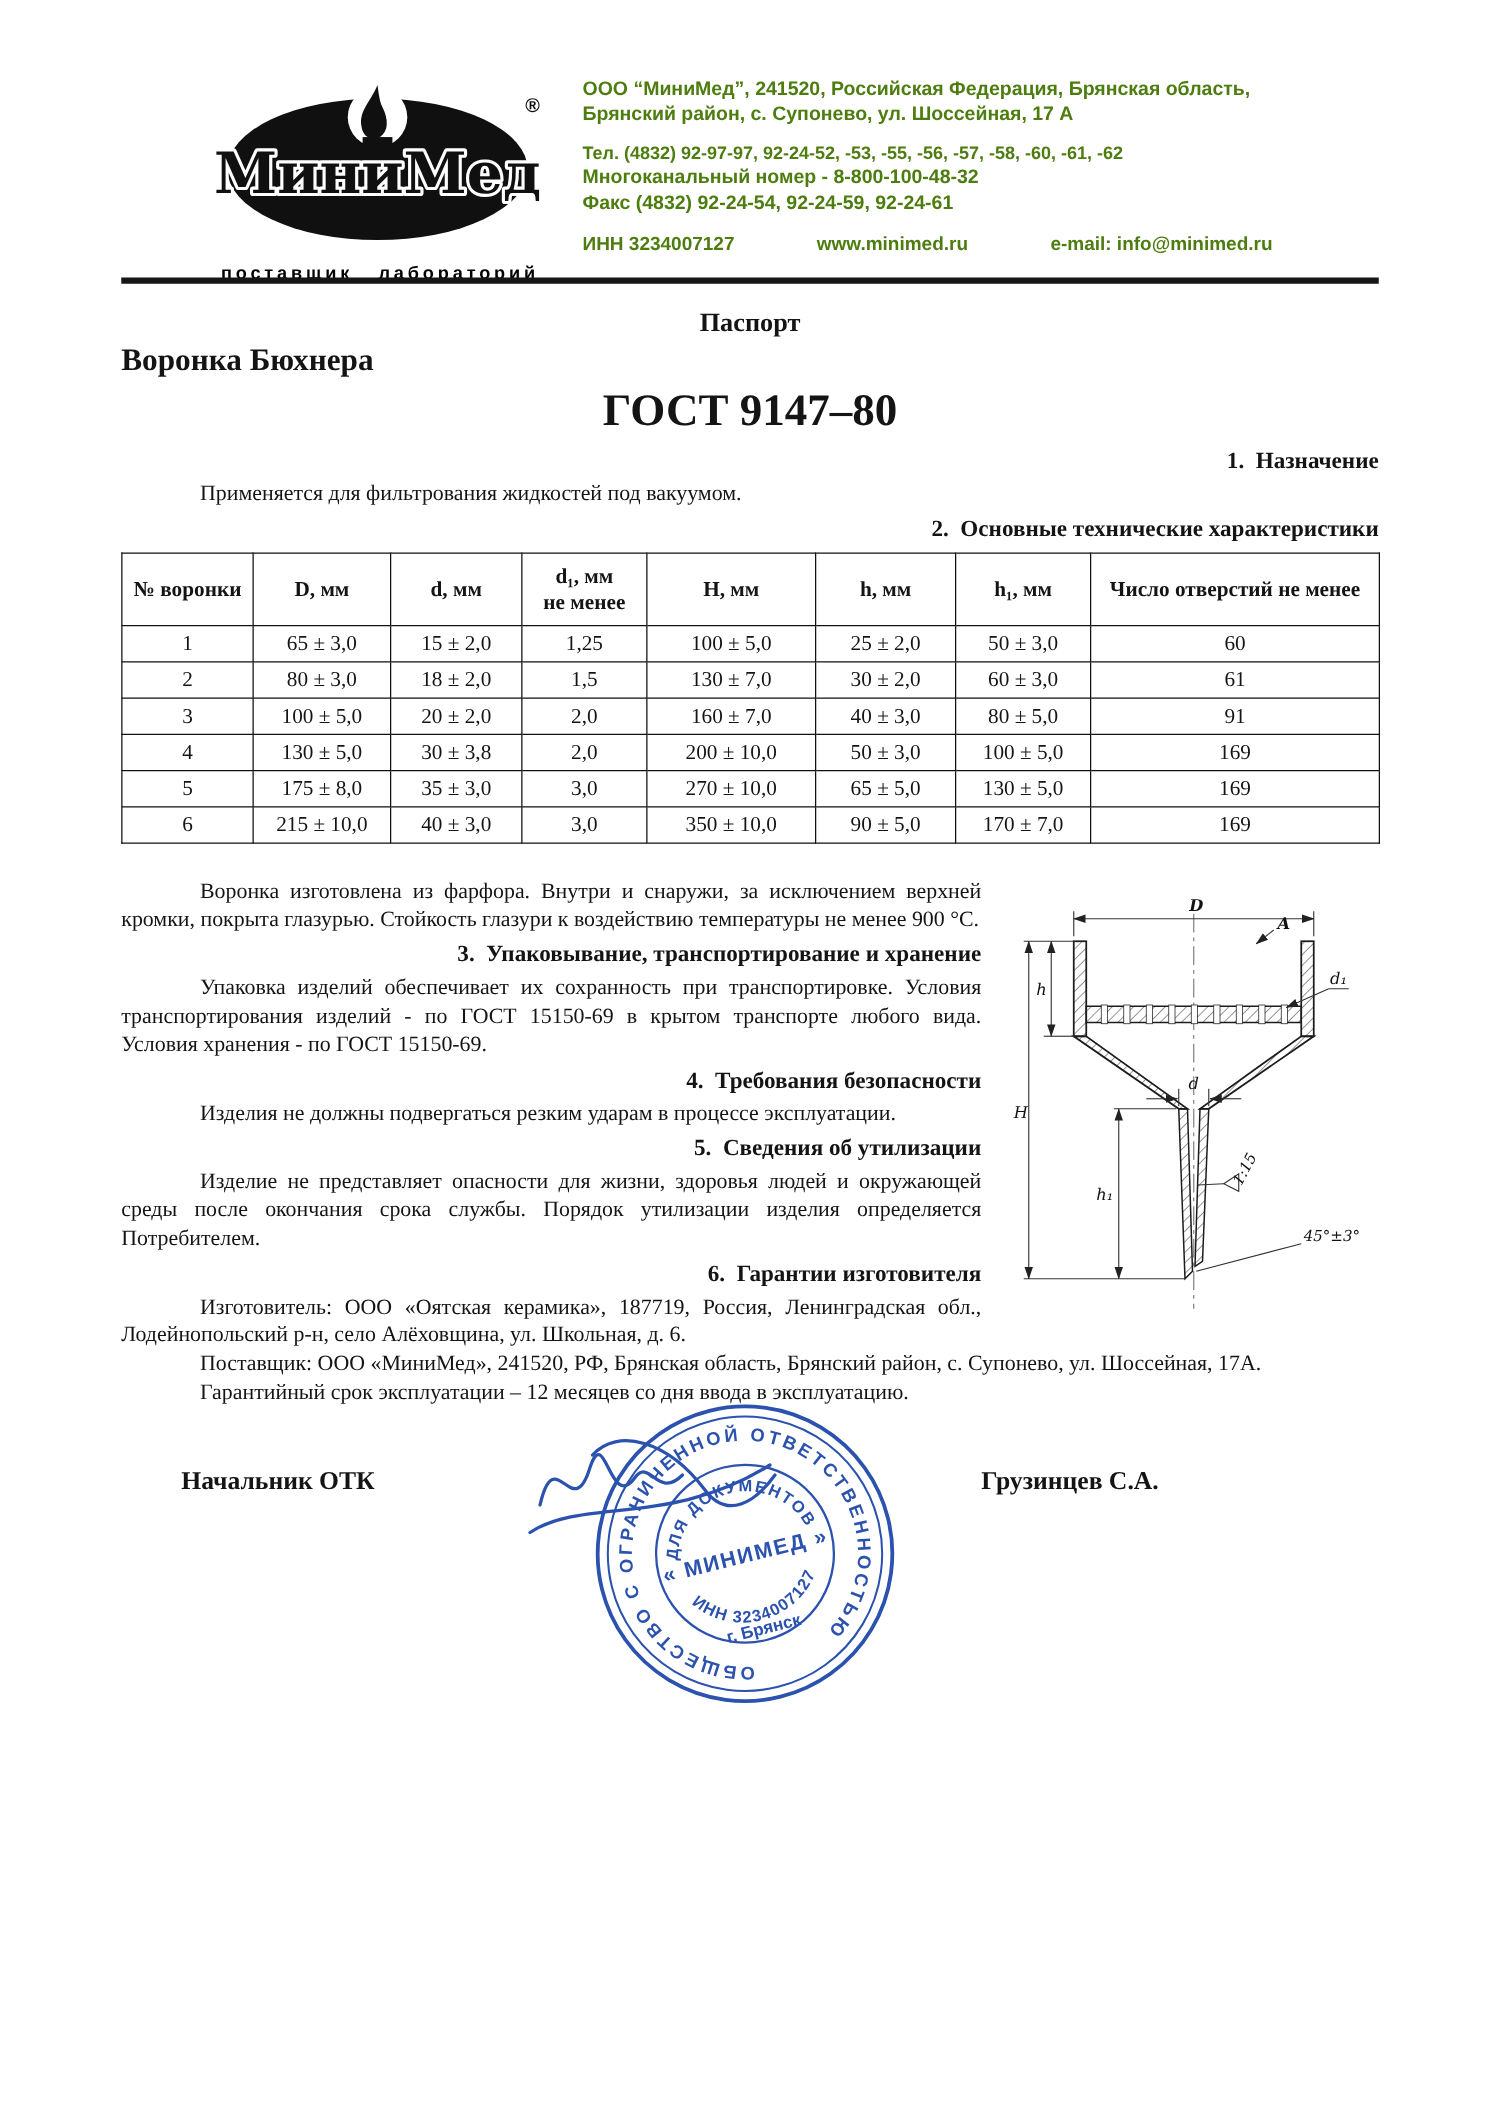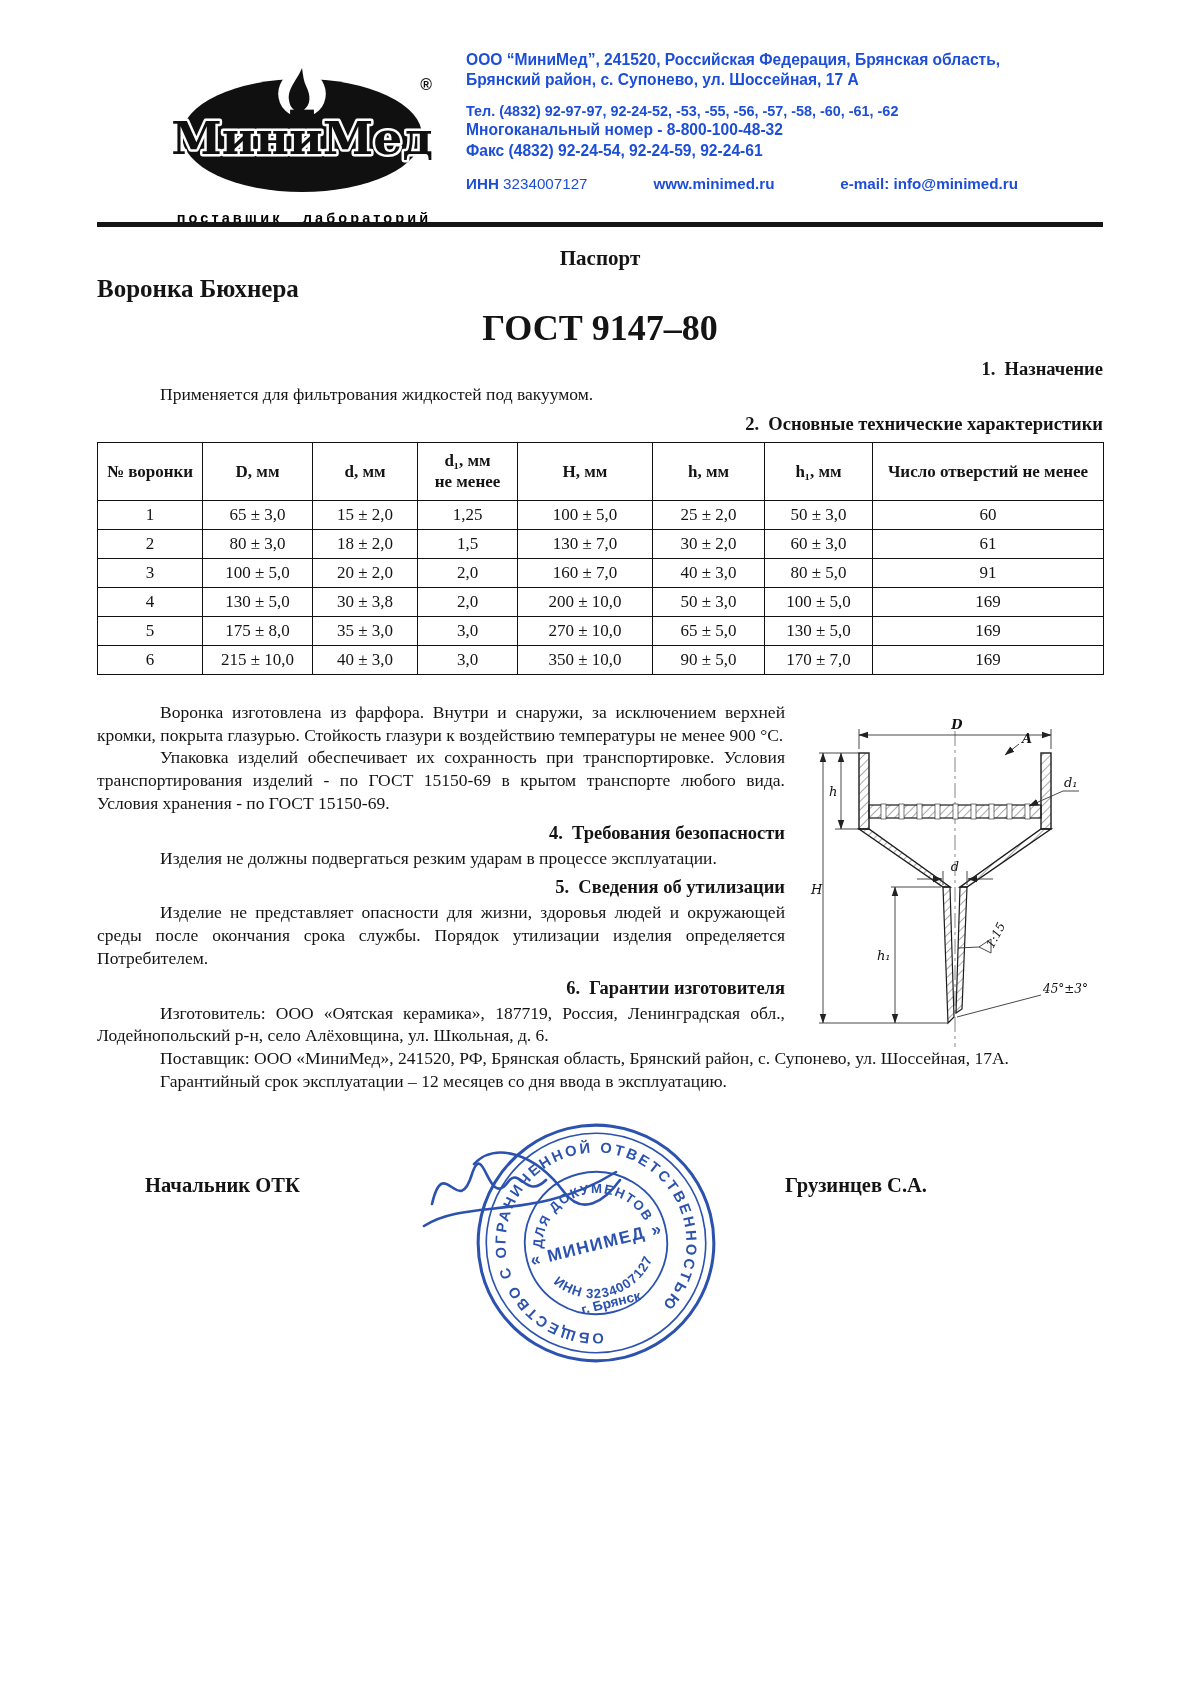--- a/index.html
+++ b/index.html
@@ -4,27 +4,27 @@
 <style>
   * { margin:0; padding:0; box-sizing:border-box; }
   html,body { background:#ffffff; }
   .page { position:relative; width:1200px; height:1697px; margin:0 auto; background:#fff;
           font-family:"Liberation Serif", serif; color:#141414; overflow:hidden; }
 
   
   .logo-wrap { position:absolute; top:56px; left:168px; width:272px; text-align:center; }
   .logo-tagline { font-family:"Liberation Sans", sans-serif; font-weight:bold; font-size:14.5px;
                   letter-spacing:3.1px; word-spacing:13px; color:#000000; white-space:nowrap; margin-top:1px; }
-  .company-info { position:absolute; top:50px; left:466px; width:552px;
+  .company-info { position:absolute; top:62px; left:466px; width:552px;
                   font-family:"Liberation Sans", sans-serif; font-weight:bold; font-size:15.6px;
-                  line-height:1.3; color:#1d4ed8; }
+                  line-height:1.3; color:#4d7c0f; }
   .company-info .blk { margin-bottom:11px; }
   .phone-line { font-size:14.4px; }
   .contacts { display:flex; justify-content:space-between; align-items:baseline; margin-top:13px; font-size:15.2px; }
-  .inn-num { font-weight:normal; }
+  .inn-num { font-weight:bold; }
   .rule { position:absolute; top:222px; left:97px; width:1006px; height:5px; background:#161616; }
 
   
   .bodyflow { position:absolute; top:238px; left:97px; width:1006px; }
   .t-doc  { text-align:center; font-size:21px; font-weight:bold; margin:8px 0 4px; }
   .t-prod { font-size:25px; font-weight:bold; margin:2px 0; }
   .t-gost { text-align:center; font-size:36px; font-weight:bold; margin:4px 0 10px; }
   .sec-h  { text-align:right; font-size:18.5px; font-weight:bold; white-space:pre-wrap; margin:8px 0 3px; }
   p.txt   { font-size:17.5px; line-height:1.3; text-align:justify; text-indent:63px; }
 
@@ -178,20 +178,21 @@
             <td>170 ± 7,0</td>
             <td>169</td>
         </tr>
       </tbody>
     </table>
 
     <div class="two-col">
       <div class="left-col">
         <p class="txt">Воронка изготовлена из фарфора. Внутри и снаружи, за исключением верхней кромки, покрыта глазурью. Стойкость глазури к воздействию температуры не менее 900 °С.</p>
 
+        <div class="sec-h">3.  Упаковывание, транспортирование и хранение</div>
         <p class="txt">Упаковка изделий обеспечивает их сохранность при транспортировке. Условия транспортирования изделий - по ГОСТ 15150-69 в крытом транспорте любого вида. Условия хранения - по ГОСТ 15150-69.</p>
 
         <div class="sec-h">4.  Требования безопасности</div>
         <p class="txt">Изделия не должны подвергаться резким ударам в процессе эксплуатации.</p>
 
         <div class="sec-h">5.  Сведения об утилизации</div>
         <p class="txt">Изделие не представляет опасности для жизни, здоровья людей и окружающей среды после окончания срока службы. Порядок утилизации изделия определяется Потребителем.</p>
 
         <div class="sec-h">6.  Гарантии изготовителя</div>
         <p class="txt">Изготовитель: ООО «Оятская керамика», 187719, Россия, Ленинградская обл., Лодейнопольский р-н, село Алёховщина, ул. Школьная, д. 6.</p>

